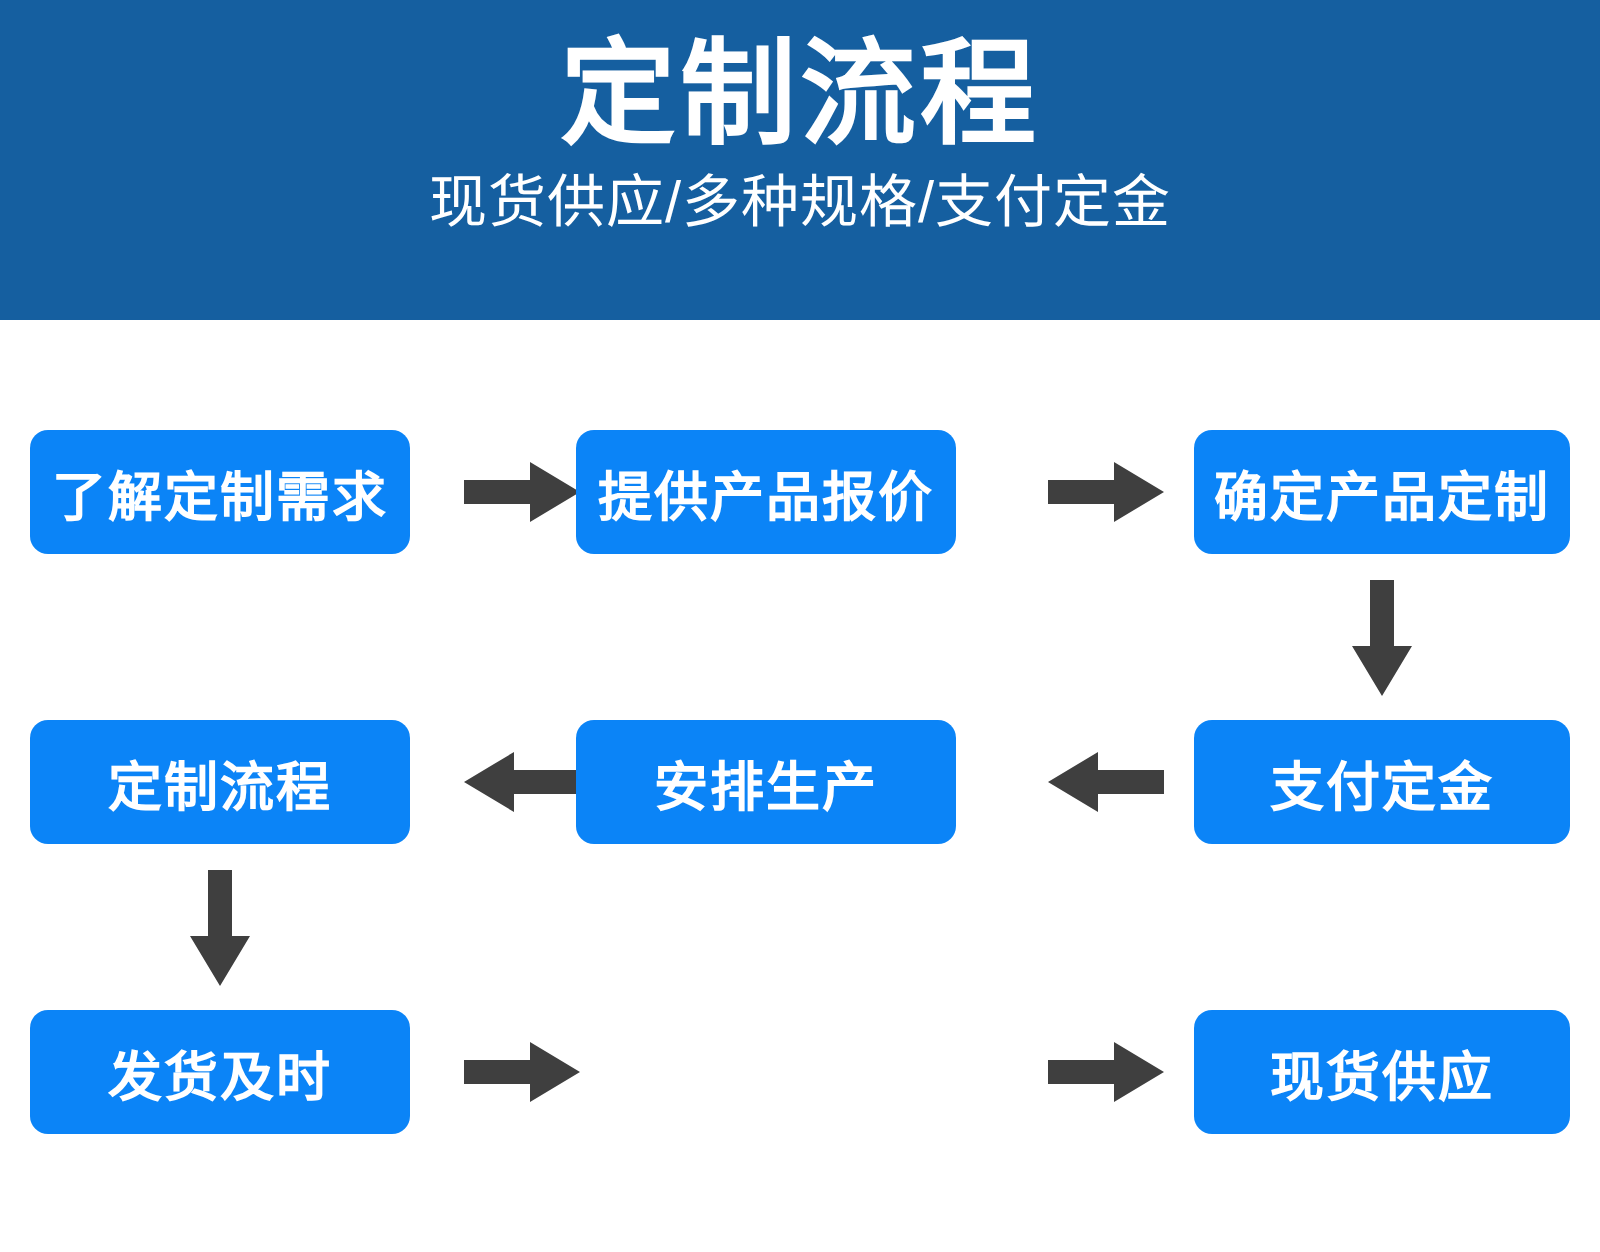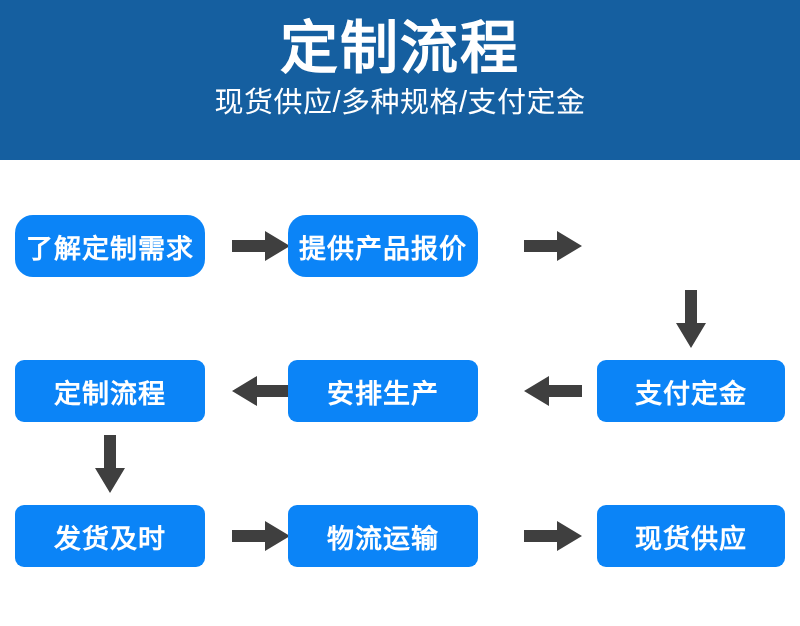--- a/index.html
+++ b/index.html
@@ -75,21 +75,21 @@
     white-space: nowrap;
     box-sizing: border-box;
   }
 
   
   .col-1 { left: 15px;  width: 190px; }
   .col-2 { left: 288px; width: 190px; }
   .col-3 { left: 597px; width: 188px; }
 
   
-  .row-1 { top: 55px;  height: 62px; border-radius: 18px; }
+  .row-1 { top: 55px;  height: 62px; }
   .row-2 { top: 200px; height: 62px; }
   .row-3 { top: 345px; height: 62px; }
 
   
   .arrow {
     position: absolute;
   }
   .arrow svg { display: block; }
 
   .arrow-h { width: 58px; height: 34px; }
@@ -138,20 +138,21 @@
     </div>
 
     <div class="node col-2 row-1">提供产品报价</div>
 
     <div class="arrow arrow-h ah-b arr-row-1">
       <svg viewBox="0 0 58 34" width="58" height="34" aria-hidden="true">
         <polygon points="0,11 33,11 33,2 58,17 33,32 33,23 0,23" fill="#3F3F3F"></polygon>
       </svg>
     </div>
 
+    <div class="node col-3 row-1">确定产品定制</div>
 
     <div class="arrow arrow-v av-right">
       <svg viewBox="0 0 34 58" width="34" height="58" aria-hidden="true">
         <polygon points="11,0 23,0 23,33 32,33 17,58 2,33 11,33" fill="#3F3F3F"></polygon>
       </svg>
     </div>
 
     <div class="node col-1 row-2">定制流程</div>
 
     <div class="arrow arrow-h ah-a arr-row-2">
@@ -177,21 +178,20 @@
     </div>
 
     <div class="node col-1 row-3">发货及时</div>
 
     <div class="arrow arrow-h ah-a arr-row-3">
       <svg viewBox="0 0 58 34" width="58" height="34" aria-hidden="true">
         <polygon points="0,11 33,11 33,2 58,17 33,32 33,23 0,23" fill="#3F3F3F"></polygon>
       </svg>
     </div>
 
-    <div class="node col-2 row-3">物流运输</div>
 
     <div class="arrow arrow-h ah-b arr-row-3">
       <svg viewBox="0 0 58 34" width="58" height="34" aria-hidden="true">
         <polygon points="0,11 33,11 33,2 58,17 33,32 33,23 0,23" fill="#3F3F3F"></polygon>
       </svg>
     </div>
 
     <div class="node col-3 row-3">现货供应</div>
 
   </div>

